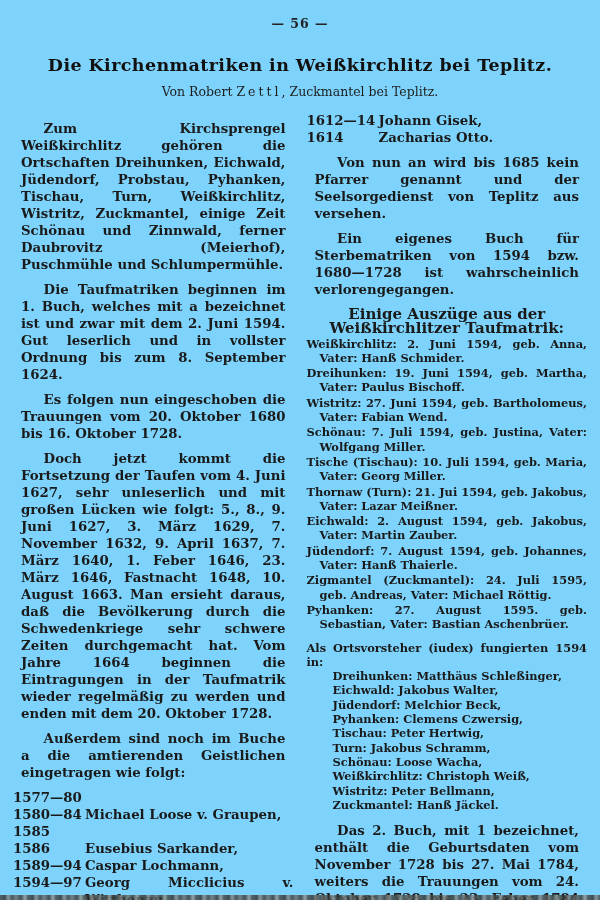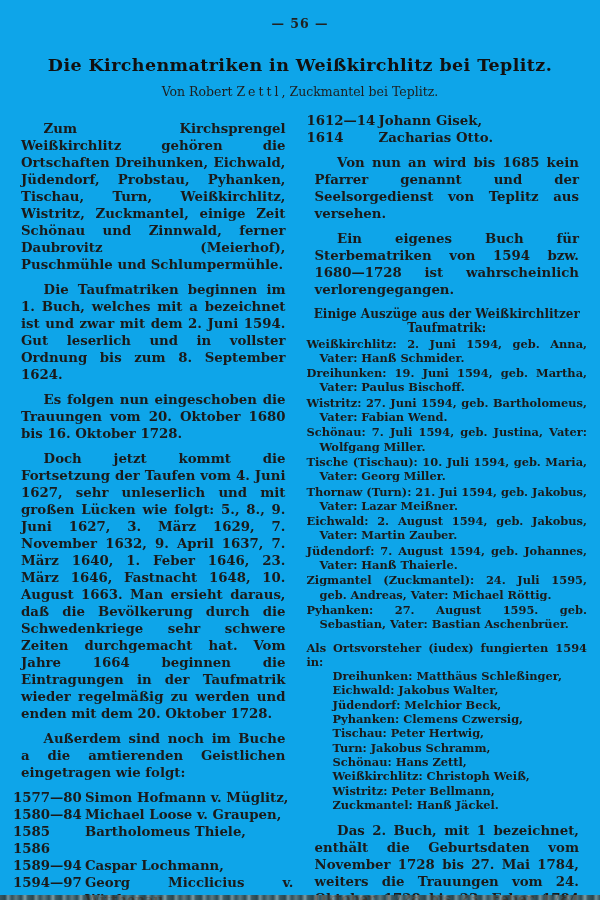--- a/index.html
+++ b/index.html
@@ -3,21 +3,21 @@
 <meta charset="utf-8">
 <style>
   html,body{margin:0;padding:0;}
   body{
     width:600px;height:900px;
     background:#fafaf7;
     font-family:"DejaVu Serif", serif;
     color:#1b1b1b;
     -webkit-font-smoothing:antialiased;
   }
-  .page{position:relative;width:600px;height:900px;overflow:hidden;background:#0ea5e9;}
+  .page{position:relative;width:600px;height:900px;overflow:hidden;background:#7dd3fc;}
   .pagenum{
     padding-top:16px;text-align:center;
     font-size:12.5px;font-weight:bold;letter-spacing:1px;color:#222;
   }
   .title{
     margin:24px 10px 0 10px;text-align:center;
     font-size:17.5px;font-weight:bold;letter-spacing:.4px;color:#111;
   }
   .byline{
     margin-top:9px;text-align:center;font-size:12.5px;color:#1e1e1e;
@@ -27,21 +27,21 @@
     display:flex;gap:13px;padding:13px 13px 0 13px;
   }
   .col{flex:1;min-width:0;text-align:justify;font-size:13.3px;line-height:17px;font-weight:bold;color:#1a1a1a;}
   .para{margin:8px;text-indent:1.7em;}
   .clergy-row{display:flex;text-indent:0;}
   .clergy-years{flex:0 0 72px;}
   .clergy-name{flex:1;}
   .small{font-size:11.4px;line-height:14.3px;}
   .extract-head{
     margin:9px 0 1px 0;text-align:center;text-indent:0;
-    font-size:12px;line-height:14.3px;font-weight:bold;
+    font-size:15px;line-height:14.3px;font-weight:bold;
   }
   .baptism{margin:0 0 1px 0;padding-left:13px;text-indent:-13px;text-align:justify;}
   .mayors{margin-top:9px;}
   .mayor-intro{margin:0;text-indent:0;}
   .mayor-line{margin:0;padding-left:26px;text-indent:0;text-align:left;}
   .closing{margin-top:10px;}
   .cut-strip{
     position:absolute;left:0;right:0;bottom:0;height:5px;opacity:.8;
     background:repeating-linear-gradient(90deg,
       #45453f 0px,#2e2e2a 5px,#8d8d86 8px,#3a3a36 12px,
@@ -64,35 +64,34 @@
     <div class="col">
       <p class="para">Zum Kirchsprengel Weißkirchlitz gehören die Ortschaften Dreihunken, Eichwald, Jüdendorf, Probstau, Pyhanken, Tischau, Turn, Weißkirchlitz, Wistritz, Zuckmantel, einige Zeit Schönau und Zinnwald, ferner Daubrovitz (Meierhof), Puschmühle und Schlumpermühle.</p>
       <p class="para">Die Taufmatriken beginnen im 1. Buch, welches mit a bezeichnet ist und zwar mit dem 2. Juni 1594. Gut leserlich und in vollster Ordnung bis zum 8. September 1624.</p>
       <p class="para">Es folgen nun eingeschoben die Trauungen vom 20. Oktober 1680 bis 16. Oktober 1728.</p>
       <p class="para">Doch jetzt kommt die Fortsetzung der Taufen vom 4. Juni 1627, sehr unleserlich und mit großen Lücken wie folgt: 5., 8., 9. Juni 1627, 3. März 1629, 7. November 1632, 9. April 1637, 7. März 1640, 1. Feber 1646, 23. März 1646, Fastnacht 1648, 10. August 1663. Man ersieht daraus, daß die Bevölkerung durch die Schwedenkriege sehr schwere Zeiten durchgemacht hat. Vom Jahre 1664 beginnen die Eintragungen in der Taufmatrik wieder regelmäßig zu werden und enden mit dem 20. Oktober 1728.</p>
       <p class="para">Außerdem sind noch im Buche a die amtierenden Geistlichen eingetragen wie folgt:</p>
       <div>
 
           <div class="clergy-row">
             <span class="clergy-years">1577—80</span>
-            <span class="clergy-name">Simon Hofmann v. Müglitz,</span>
           </div>
 
           <div class="clergy-row">
             <span class="clergy-years">1580—84</span>
             <span class="clergy-name">Michael Loose v. Graupen,</span>
           </div>
 
           <div class="clergy-row">
             <span class="clergy-years">1585</span>
-            <span class="clergy-name">Bartholomeus Thiele,</span>
           </div>
 
           <div class="clergy-row">
             <span class="clergy-years">1586</span>
+            <span class="clergy-name">Eusebius Sarkander,</span>
           </div>
 
           <div class="clergy-row">
             <span class="clergy-years">1589—94</span>
             <span class="clergy-name">Caspar Lochmann,</span>
           </div>
 
           <div class="clergy-row">
             <span class="clergy-years">1594—97</span>
             <span class="clergy-name">Georg Micclicius v. Witthenau,</span>
@@ -164,21 +163,21 @@
             <p class="mayor-line">Eichwald: Jakobus Walter,</p>
 
             <p class="mayor-line">Jüdendorf: Melchior Beck,</p>
 
             <p class="mayor-line">Pyhanken: Clemens Czwersig,</p>
 
             <p class="mayor-line">Tischau: Peter Hertwig,</p>
 
             <p class="mayor-line">Turn: Jakobus Schramm,</p>
 
-            <p class="mayor-line">Schönau: Hans Zettl,</p>
+            <p class="mayor-line">Schönau: Loose Wacha,</p>
 
             <p class="mayor-line">Weißkirchlitz: Christoph Weiß,</p>
 
             <p class="mayor-line">Wistritz: Peter Bellmann,</p>
 
             <p class="mayor-line">Zuckmantel: Hanß Jäckel.</p>
           </div>
       </div>
 
       <p class="para closing">Das 2. Buch, mit 1 bezeichnet, enthält die Geburtsdaten vom November 1728 bis 27. Mai 1784, weiters die Trauungen vom 24. Oktober 1728 bis 23. Feber 1784 und zum Schluß die Sterbefälle vom 25. Oktober 1728 bis 30. März 1784. In bester Ordnung und meist gut leserlich.</p>

